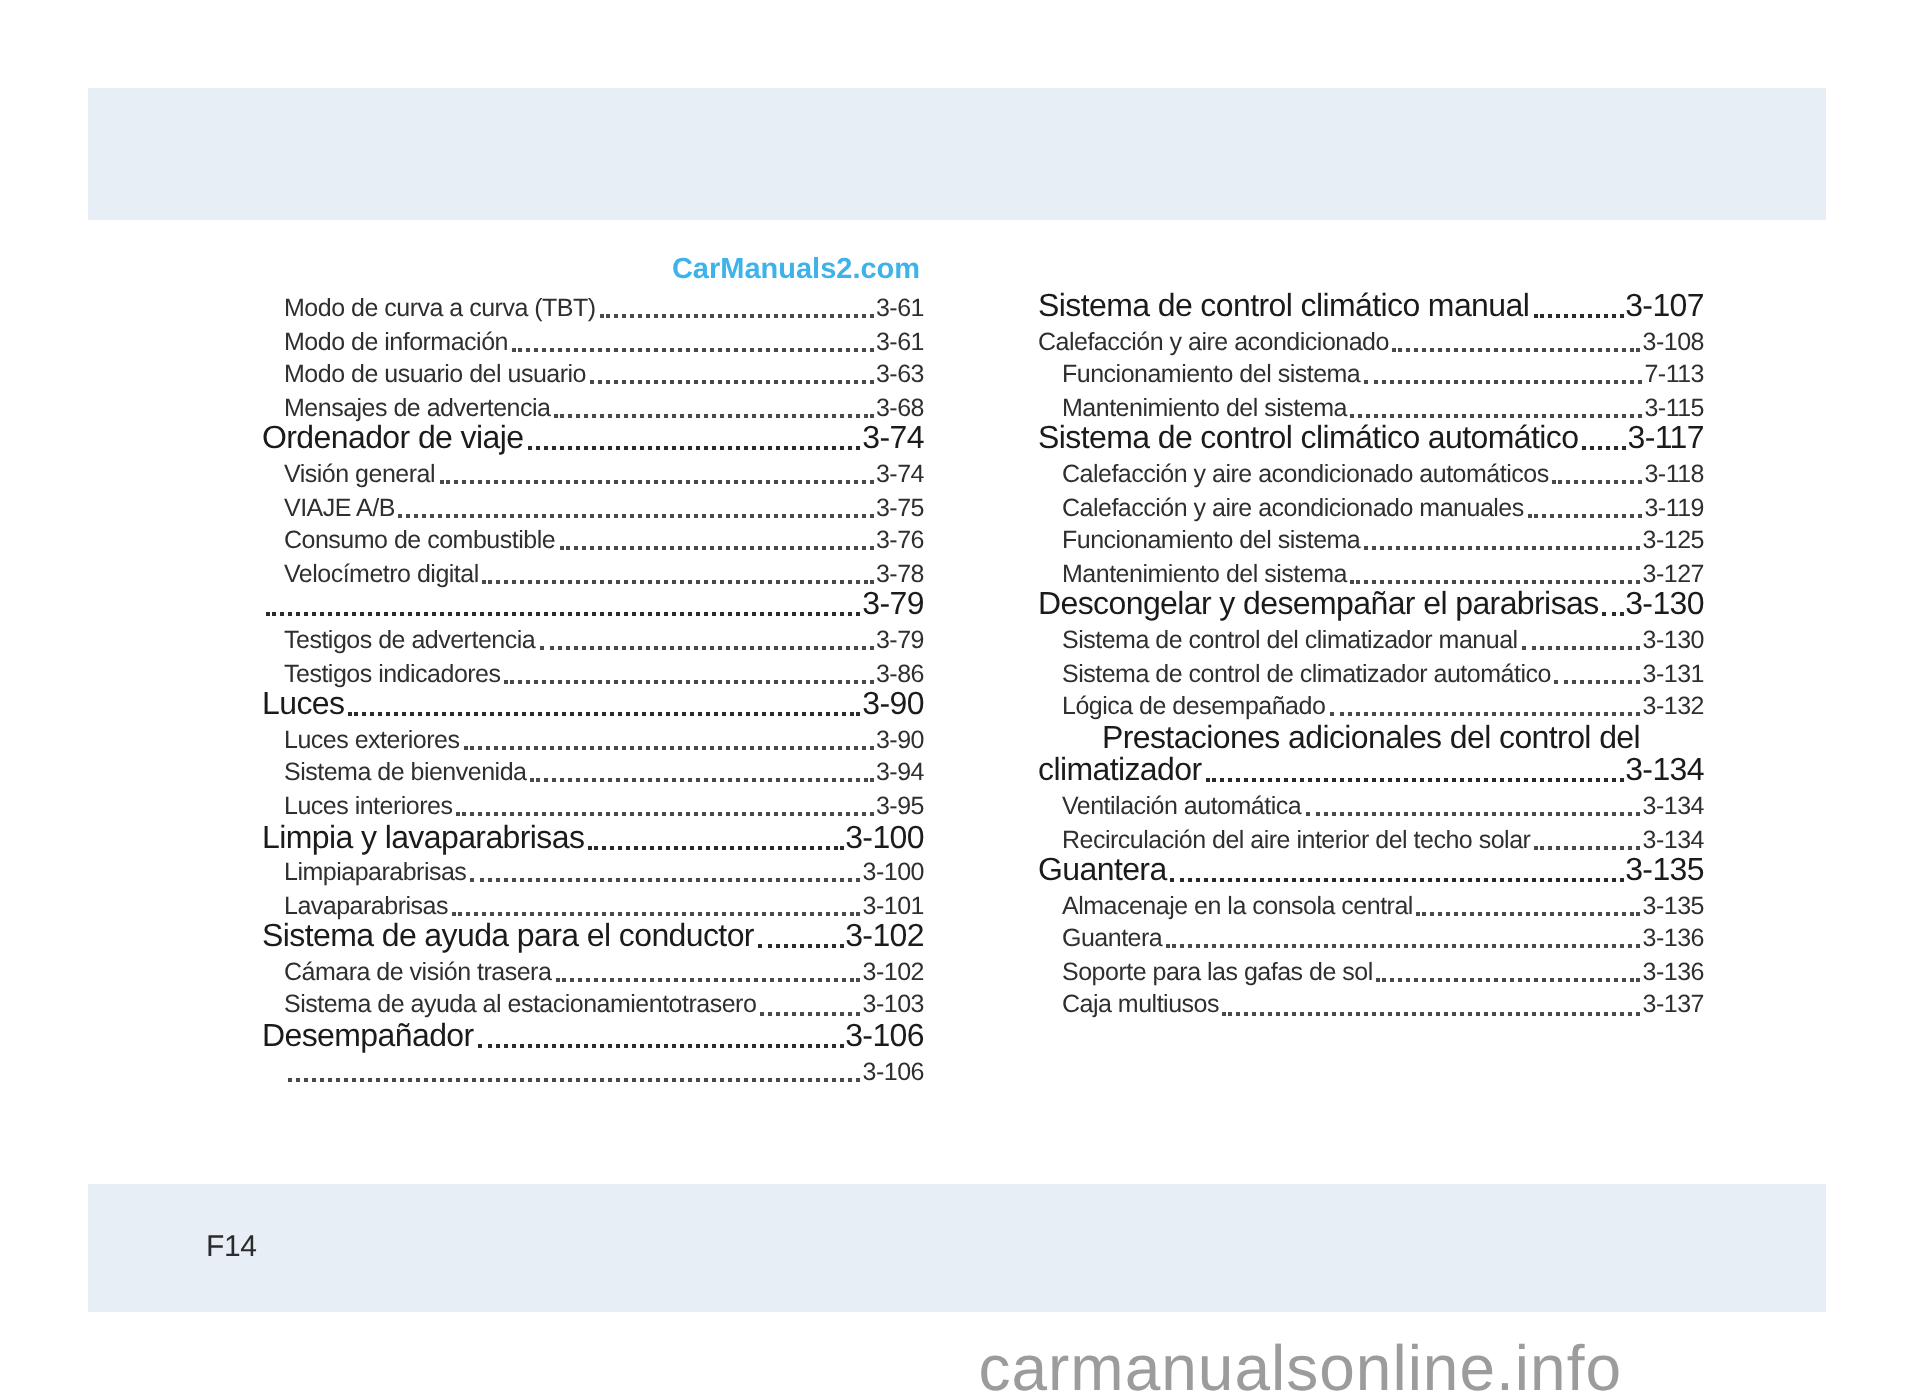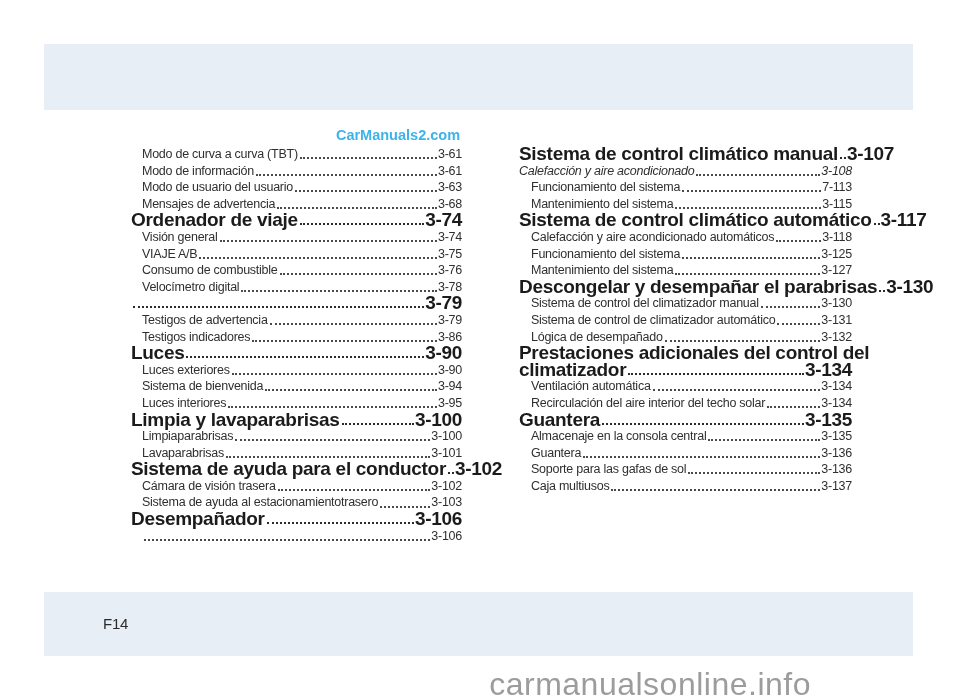--- a/index.html
+++ b/index.html
@@ -24,22 +24,22 @@
     color:var(--logo-blue);letter-spacing:0;
   }
 
   .toc-col{position:absolute;top:146px;font-size:12.5px;letter-spacing:-0.25px;}
   .toc-col.left{left:131px;width:331px;}
   .toc-col.right{left:519px;width:333px;}
 
   .row{display:flex;line-height:16.6px;height:16.6px;white-space:nowrap;}
   .row.sub{padding-left:11px;}
   .toc-col.right .row.sub{padding-left:12px;}
-  .row.flush{padding-left:0;font-style:italic;}
-  .row.heading{font-weight:bold;font-size:19px;color:var(--heading);letter-spacing:-0.3px;}
+  .row.flush{padding-left:0;}
+  .row.heading{font-weight:normal;font-size:16px;color:var(--heading);letter-spacing:-0.3px;justify-content:center;}
   .t{white-space:nowrap;}
   .dots{flex:1;min-width:6px;border-bottom:2px dotted #4a4a4a;margin:0 1px 3.5px 2px;}
   .row.heading .dots{border-bottom-color:#2a2a2a;}
   .p{white-space:nowrap;}
 
   .footer-label{
     position:absolute;top:615px;left:103px;
     font-size:15px;color:#2b2b2b;letter-spacing:-0.2px;
   }
 
@@ -202,20 +202,25 @@
         <span class="t">Sistema de control climático automático</span>
         <span class="dots"></span>
         <span class="p">3-117</span>
       </div>
       <div class="row sub">
         <span class="t">Calefacción y aire acondicionado automáticos</span>
         <span class="dots"></span>
         <span class="p">3-118</span>
       </div>
       <div class="row sub">
+        <span class="t">Calefacción y aire acondicionado manuales</span>
+        <span class="dots"></span>
+        <span class="p">3-119</span>
+      </div>
+      <div class="row sub">
         <span class="t">Funcionamiento del sistema</span>
         <span class="dots"></span>
         <span class="p">3-125</span>
       </div>
       <div class="row sub">
         <span class="t">Mantenimiento del sistema</span>
         <span class="dots"></span>
         <span class="p">3-127</span>
       </div>
       <div class="row heading">

